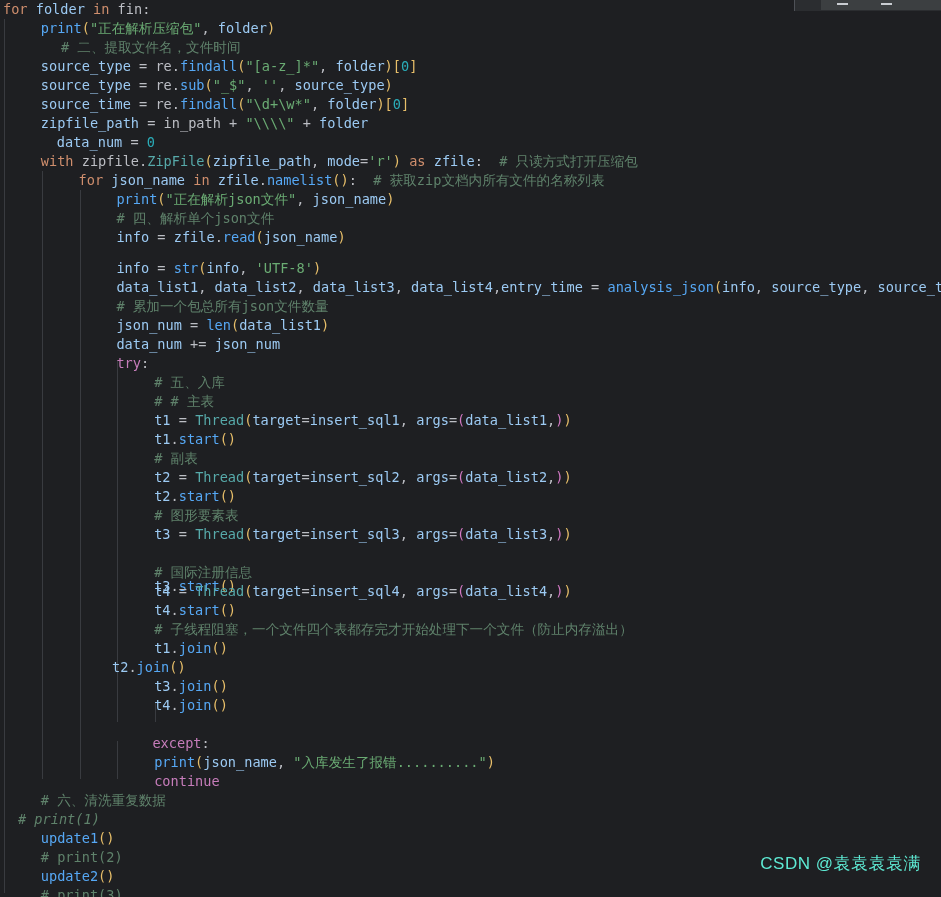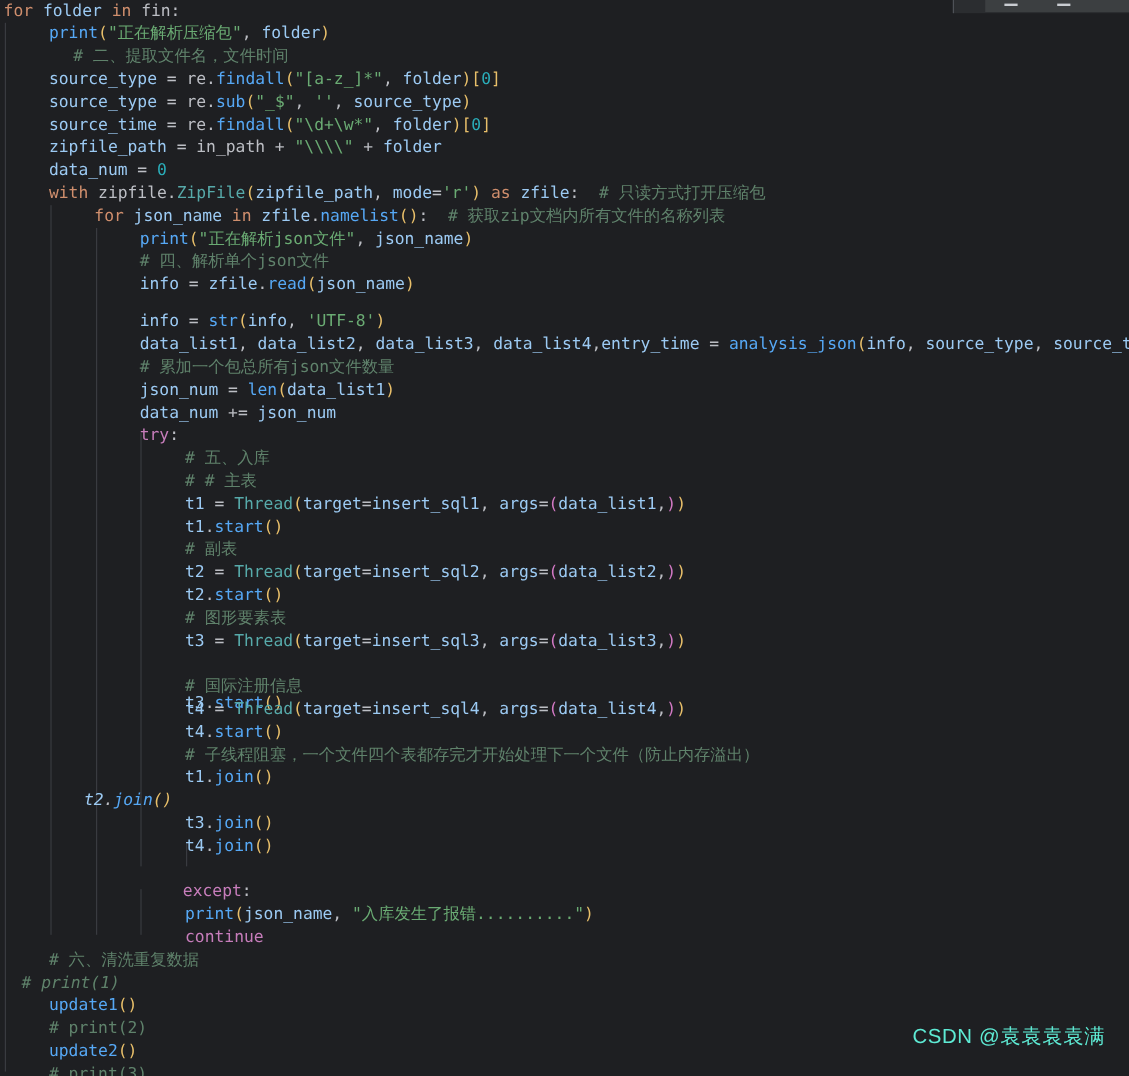--- a/index.html
+++ b/index.html
@@ -128,21 +128,21 @@
     </div>
 
   <div class="editor" id="editor">
       <div class="code-line" style="height: 19px; line-height: 19px;"><span class="txt" style="padding-left: 3px;"><span class="kw">for</span><span class="op"> </span><span class="local">folder</span><span class="op"> </span><span class="kw">in</span><span class="op"> </span><span class="ident">fin</span><span class="op">:</span></span></div>
       <div class="code-line" style="height: 19px; line-height: 19px;"><span class="txt" style="padding-left: 40.8px;"><span class="fncall">print</span><span class="par1">(</span><span class="str">"正在解析压缩包"</span><span class="op">, </span><span class="local">folder</span><span class="par1">)</span></span></div>
       <div class="code-line" style="height: 19px; line-height: 19px;"><span class="txt" style="padding-left: 61px;"><span class="cmtg"># 二、提取文件名，文件时间</span></span></div>
       <div class="code-line" style="height: 19px; line-height: 19px;"><span class="txt" style="padding-left: 40.8px;"><span class="local">source_type</span><span class="op"> = </span><span class="ident">re</span><span class="op">.</span><span class="fncall">findall</span><span class="par1">(</span><span class="str">"[a-z_]*"</span><span class="op">, </span><span class="local">folder</span><span class="par1">)</span><span class="par1">[</span><span class="num">0</span><span class="par1">]</span></span></div>
       <div class="code-line" style="height: 19px; line-height: 19px;"><span class="txt" style="padding-left: 40.8px;"><span class="local">source_type</span><span class="op"> = </span><span class="ident">re</span><span class="op">.</span><span class="fncall">sub</span><span class="par1">(</span><span class="str">"_$"</span><span class="op">, </span><span class="str">''</span><span class="op">, </span><span class="local">source_type</span><span class="par1">)</span></span></div>
       <div class="code-line" style="height: 19px; line-height: 19px;"><span class="txt" style="padding-left: 40.8px;"><span class="local">source_time</span><span class="op"> = </span><span class="ident">re</span><span class="op">.</span><span class="fncall">findall</span><span class="par1">(</span><span class="str">"\d+\w*"</span><span class="op">, </span><span class="local">folder</span><span class="par1">)</span><span class="par1">[</span><span class="num">0</span><span class="par1">]</span></span></div>
       <div class="code-line" style="height: 19px; line-height: 19px;"><span class="txt" style="padding-left: 40.8px;"><span class="local">zipfile_path</span><span class="op"> = </span><span class="ident">in_path</span><span class="op"> + </span><span class="str">"\\\\"</span><span class="op"> + </span><span class="local">folder</span></span></div>
-      <div class="code-line" style="height: 19px; line-height: 19px;"><span class="txt" style="padding-left: 40.8px;"><span class="local">data_num</span><span class="op"> = </span><span class="num">0</span></span></div>
+      <div class="code-line" style="height: 19px; line-height: 19px; margin-left: 16px;"><span class="txt" style="padding-left: 40.8px;"><span class="local">data_num</span><span class="op"> = </span><span class="num">0</span></span></div>
       <div class="code-line" style="height: 19px; line-height: 19px;"><span class="txt" style="padding-left: 40.8px;"><span class="kw">with</span><span class="op"> </span><span class="ident">zipfile</span><span class="op">.</span><span class="fn">ZipFile</span><span class="par1">(</span><span class="local">zipfile_path</span><span class="op">, </span><span class="local">mode</span><span class="op">=</span><span class="str">'r'</span><span class="par1">)</span><span class="op"> </span><span class="kw">as</span><span class="op"> </span><span class="local">zfile</span><span class="op">:</span><span class="op">  </span><span class="cmtg"># 只读方式打开压缩包</span></span></div>
       <div class="code-line" style="height: 19px; line-height: 19px;"><span class="txt" style="padding-left: 78.6px;"><span class="kw">for</span><span class="op"> </span><span class="local">json_name</span><span class="op"> </span><span class="kw">in</span><span class="op"> </span><span class="local">zfile</span><span class="op">.</span><span class="fncall">namelist</span><span class="par1">(</span><span class="par1">)</span><span class="op">:</span><span class="op">  </span><span class="cmtg"># 获取zip文档内所有文件的名称列表</span></span></div>
       <div class="code-line" style="height: 19px; line-height: 19px;"><span class="txt" style="padding-left: 116.4px;"><span class="fncall">print</span><span class="par1">(</span><span class="str">"正在解析json文件"</span><span class="op">, </span><span class="local">json_name</span><span class="par1">)</span></span></div>
       <div class="code-line" style="height: 19px; line-height: 19px;"><span class="txt" style="padding-left: 116.4px;"><span class="cmtg"># 四、解析单个json文件</span></span></div>
       <div class="code-line" style="height: 19px; line-height: 19px;"><span class="txt" style="padding-left: 116.4px;"><span class="local">info</span><span class="op"> = </span><span class="local">zfile</span><span class="op">.</span><span class="fncall">read</span><span class="par1">(</span><span class="local">json_name</span><span class="par1">)</span></span></div>
       <div class="code-line" style="height: 19px; line-height: 19px; margin-top: 12px;"><span class="txt" style="padding-left: 116.4px;"><span class="local">info</span><span class="op"> = </span><span class="fncall">str</span><span class="par1">(</span><span class="local">info</span><span class="op">, </span><span class="str">'UTF-8'</span><span class="par1">)</span></span></div>
       <div class="code-line" style="height: 19px; line-height: 19px;"><span class="txt" style="padding-left: 116.4px;"><span class="local">data_list1</span><span class="op">, </span><span class="local">data_list2</span><span class="op">, </span><span class="local">data_list3</span><span class="op">, </span><span class="local">data_list4</span><span class="op">,</span><span class="local">entry_time</span><span class="op"> = </span><span class="fncall">analysis_json</span><span class="par1">(</span><span class="local">info</span><span class="op">, </span><span class="local">source_type</span><span class="op">, </span><span class="local">source_time</span></span></div>
       <div class="code-line" style="height: 19px; line-height: 19px;"><span class="txt" style="padding-left: 116.4px;"><span class="cmtg"># 累加一个包总所有json文件数量</span></span></div>
       <div class="code-line" style="height: 19px; line-height: 19px;"><span class="txt" style="padding-left: 116.4px;"><span class="local">json_num</span><span class="op"> = </span><span class="fncall">len</span><span class="par1">(</span><span class="local">data_list1</span><span class="par1">)</span></span></div>
       <div class="code-line" style="height: 19px; line-height: 19px;"><span class="txt" style="padding-left: 116.4px;"><span class="local">data_num</span><span class="op"> += </span><span class="local">json_num</span></span></div>
@@ -155,21 +155,21 @@
       <div class="code-line" style="height: 19px; line-height: 19px;"><span class="txt" style="padding-left: 154.2px;"><span class="local">t2</span><span class="op"> = </span><span class="fn">Thread</span><span class="par1">(</span><span class="local">target</span><span class="op">=</span><span class="local">insert_sql2</span><span class="op">, </span><span class="local">args</span><span class="op">=</span><span class="par2">(</span><span class="local">data_list2</span><span class="op">,</span><span class="par2">)</span><span class="par1">)</span></span></div>
       <div class="code-line" style="height: 19px; line-height: 19px;"><span class="txt" style="padding-left: 154.2px;"><span class="local">t2</span><span class="op">.</span><span class="fncall">start</span><span class="par1">(</span><span class="par1">)</span></span></div>
       <div class="code-line" style="height: 19px; line-height: 19px;"><span class="txt" style="padding-left: 154.2px;"><span class="cmtg"># 图形要素表</span></span></div>
       <div class="code-line" style="height: 19px; line-height: 19px;"><span class="txt" style="padding-left: 154.2px;"><span class="local">t3</span><span class="op"> = </span><span class="fn">Thread</span><span class="par1">(</span><span class="local">target</span><span class="op">=</span><span class="local">insert_sql3</span><span class="op">, </span><span class="local">args</span><span class="op">=</span><span class="par2">(</span><span class="local">data_list3</span><span class="op">,</span><span class="par2">)</span><span class="par1">)</span></span></div>
       <div class="code-line" style="height: 19px; line-height: 19px;"><span class="txt" style="padding-left: 154.2px; margin-top: 33px;"><span class="local">t3</span><span class="op">.</span><span class="fncall">start</span><span class="par1">(</span><span class="par1">)</span></span></div>
       <div class="code-line" style="height: 19px; line-height: 19px;"><span class="txt" style="padding-left: 154.2px;"><span class="cmtg"># 国际注册信息</span></span></div>
       <div class="code-line" style="height: 19px; line-height: 19px;"><span class="txt" style="padding-left: 154.2px;"><span class="local">t4</span><span class="op"> = </span><span class="fn">Thread</span><span class="par1">(</span><span class="local">target</span><span class="op">=</span><span class="local">insert_sql4</span><span class="op">, </span><span class="local">args</span><span class="op">=</span><span class="par2">(</span><span class="local">data_list4</span><span class="op">,</span><span class="par2">)</span><span class="par1">)</span></span></div>
       <div class="code-line" style="height: 19px; line-height: 19px;"><span class="txt" style="padding-left: 154.2px;"><span class="local">t4</span><span class="op">.</span><span class="fncall">start</span><span class="par1">(</span><span class="par1">)</span></span></div>
       <div class="code-line" style="height: 19px; line-height: 19px;"><span class="txt" style="padding-left: 154.2px;"><span class="cmtg"># 子线程阻塞，一个文件四个表都存完才开始处理下一个文件（防止内存溢出）</span></span></div>
       <div class="code-line" style="height: 19px; line-height: 19px;"><span class="txt" style="padding-left: 154.2px;"><span class="local">t1</span><span class="op">.</span><span class="fncall">join</span><span class="par1">(</span><span class="par1">)</span></span></div>
-      <div class="code-line" style="height: 19px; line-height: 19px;"><span class="txt" style="padding-left: 70px; font-style: italic;"><span class="local">t2</span><span class="op">.</span><span class="fncall">join</span><span class="par1">(</span><span class="par1">)</span></span></div>
+      <div class="code-line" style="height: 19px; line-height: 19px;"><span class="txt" style="padding-left: 112px;"><span class="local">t2</span><span class="op">.</span><span class="fncall">join</span><span class="par1">(</span><span class="par1">)</span></span></div>
       <div class="code-line" style="height: 19px; line-height: 19px;"><span class="txt" style="padding-left: 154.2px;"><span class="local">t3</span><span class="op">.</span><span class="fncall">join</span><span class="par1">(</span><span class="par1">)</span></span></div>
       <div class="code-line" style="height: 19px; line-height: 19px;"><span class="txt" style="padding-left: 154.2px;"><span class="local">t4</span><span class="op">.</span><span class="fncall">join</span><span class="par1">(</span><span class="par1">)</span></span></div>
       <div class="code-line" style="height: 19px; line-height: 19px;"><span class="txt" style="padding-left: 3px;"></span></div>
       <div class="code-line" style="height: 19px; line-height: 19px;"><span class="txt" style="padding-left: 116.4px; margin-left: 36px;"><span class="kw2">except</span><span class="op">:</span></span></div>
       <div class="code-line" style="height: 19px; line-height: 19px;"><span class="txt" style="padding-left: 154.2px;"><span class="fncall">print</span><span class="par1">(</span><span class="local">json_name</span><span class="op">, </span><span class="str">"入库发生了报错.........."</span><span class="par1">)</span></span></div>
       <div class="code-line" style="height: 19px; line-height: 19px;"><span class="txt" style="padding-left: 154.2px;"><span class="kw2">continue</span></span></div>
       <div class="code-line" style="height: 19px; line-height: 19px;"><span class="txt" style="padding-left: 40.8px;"><span class="cmtg"># 六、清洗重复数据</span></span></div>
       <div class="code-line" style="height: 19px; line-height: 19px;"><span class="txt" style="padding-left: 18px; font-style: italic;"><span class="cmtg"># print(1)</span></span></div>
       <div class="code-line" style="height: 19px; line-height: 19px;"><span class="txt" style="padding-left: 40.8px;"><span class="fncall">update1</span><span class="par1">(</span><span class="par1">)</span></span></div>
       <div class="code-line" style="height: 19px; line-height: 19px;"><span class="txt" style="padding-left: 40.8px;"><span class="cmtg"># print(2)</span></span></div>

